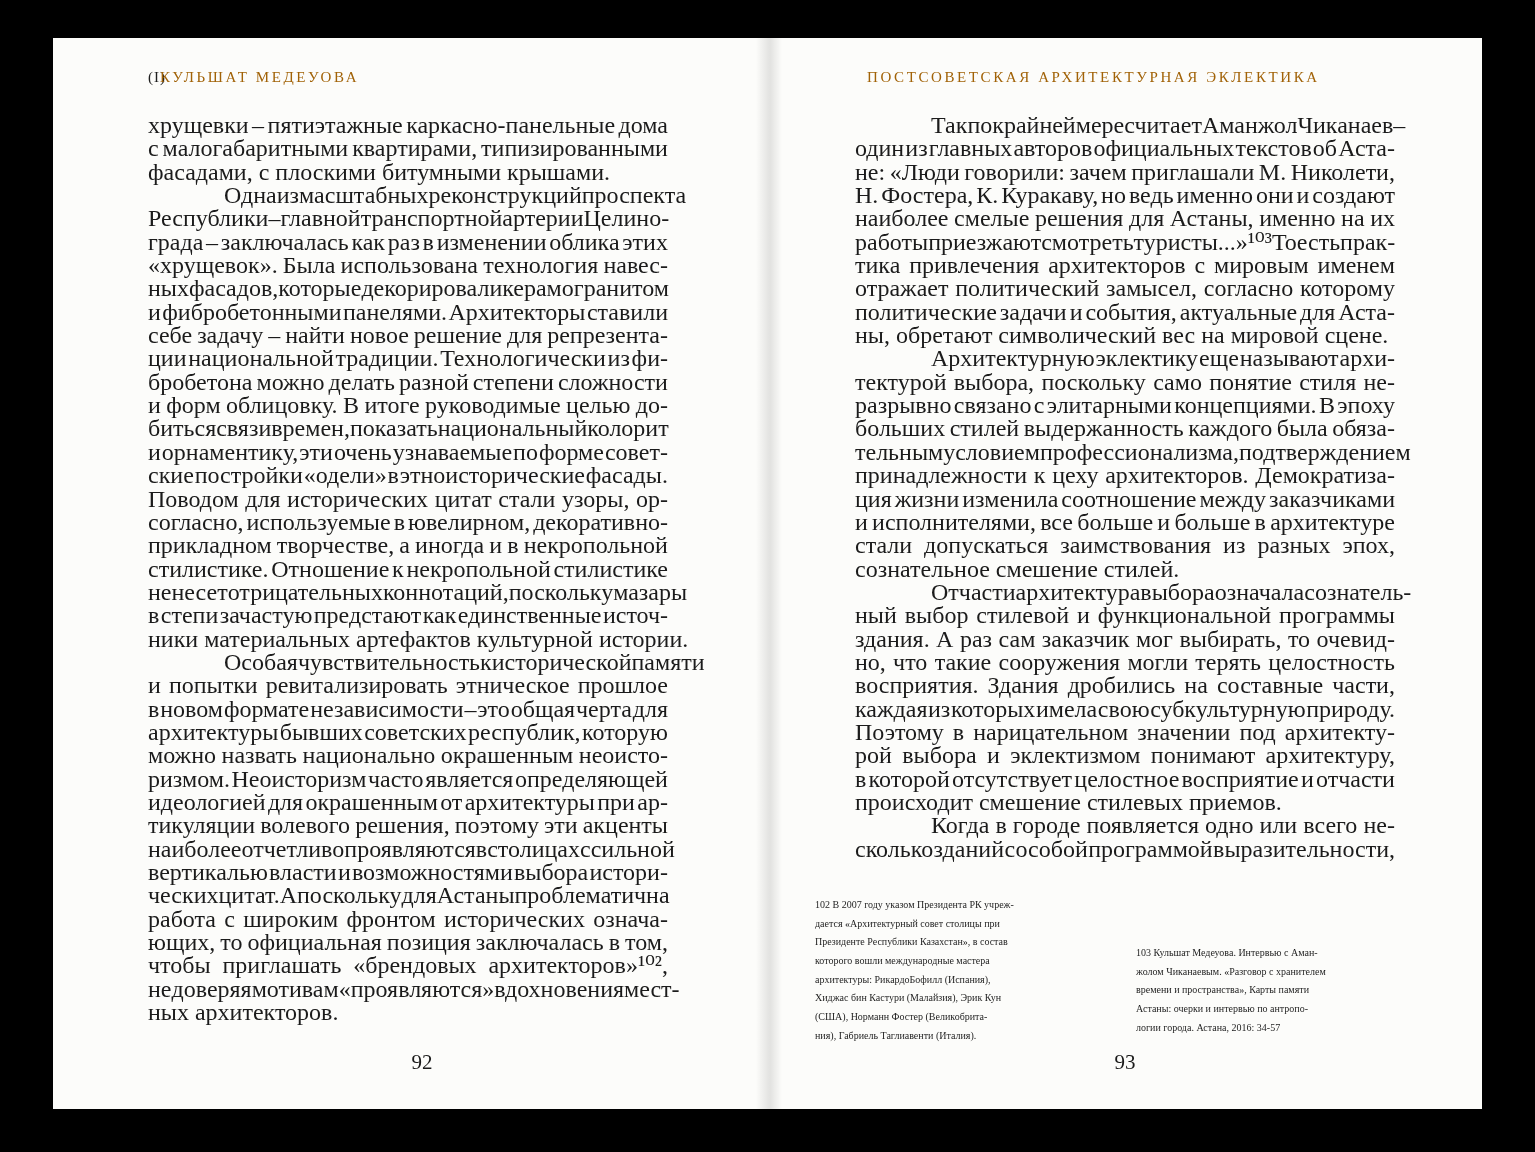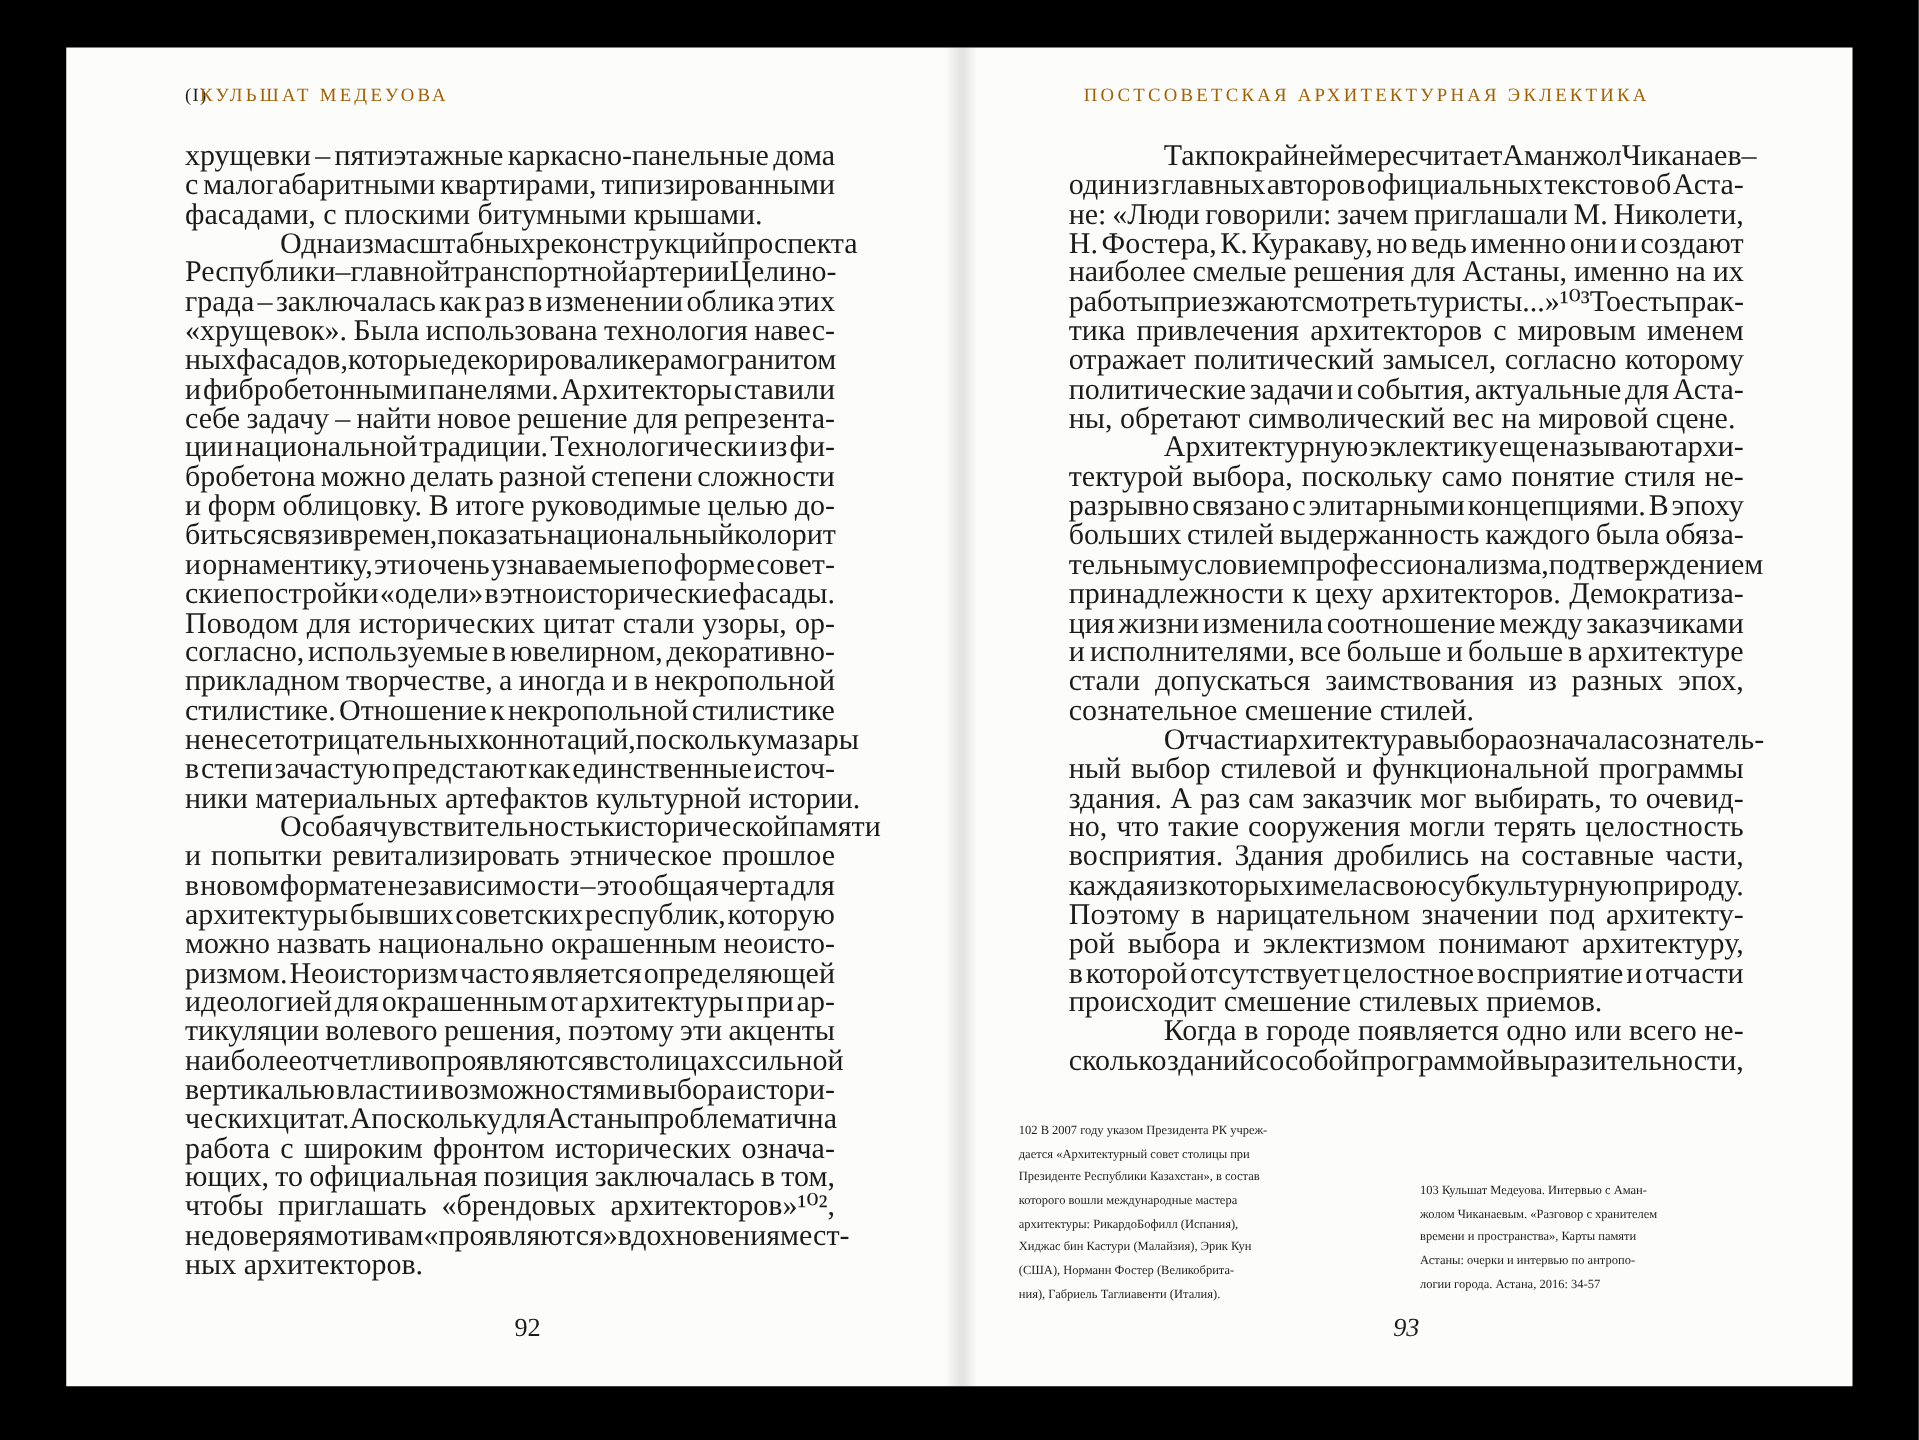--- a/index.html
+++ b/index.html
@@ -48,21 +48,21 @@
   }
   .fn-line{height:18.7px;line-height:18.7px;white-space:nowrap;}
   .footnote-102{left:762px;top:858px;width:300px;}
   .footnote-103{left:1083px;top:906px;width:310px;}
   .page-number{
     position:absolute;top:1012px;
     width:714px;text-align:center;
     font-size:21px;color:#1b1b1b;
   }
   .page-number.left{left:0;margin-left:12px;}
-  .page-number.right{left:715px;font-style:italic;}
+  .page-number.right{left:715px;}
 </style>
 </head>
 <body>
 
 <div class="spread">
 
   <div class="page left">
     <div class="section-marker">(I)</div>
     <div class="running-head">КУЛЬШАТ МЕДЕУОВА</div>
     <div class="body-text">

